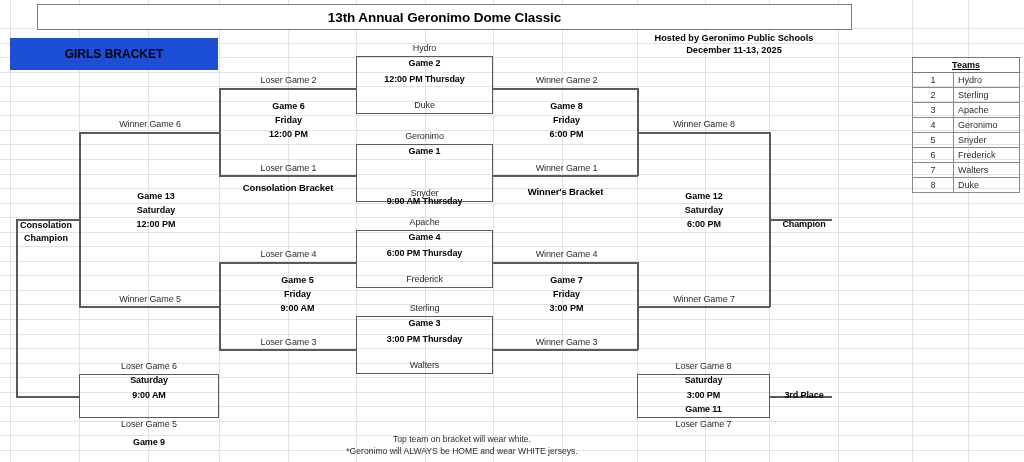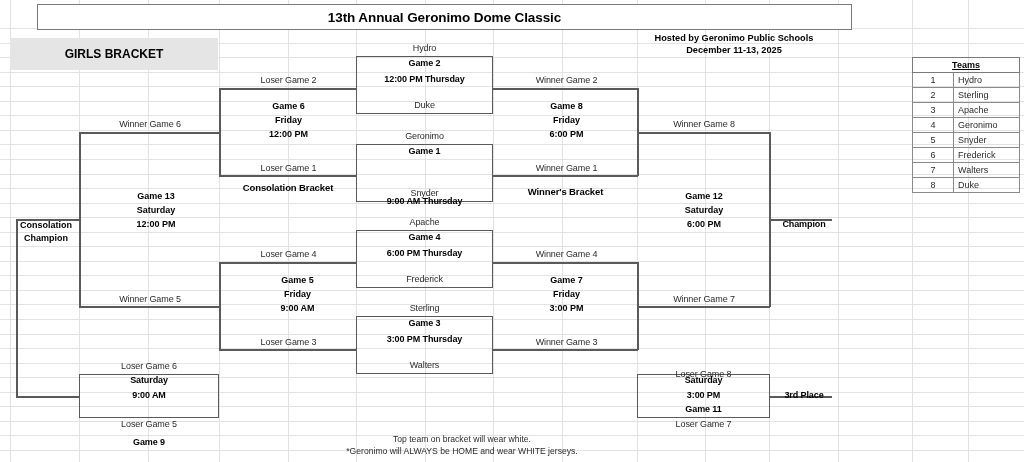--- a/index.html
+++ b/index.html
@@ -49,21 +49,21 @@
   }
   #host{
     position:absolute;left:637px;top:31px;width:194px;height:26px;
     display:flex;flex-direction:column;align-items:center;justify-content:center;
     font-size:9.2px;font-weight:bold;color:#000;line-height:1.35;
   }
 
   
   #girls{
     position:absolute;left:10px;top:38px;width:208px;height:32px;
-    background:#e5e5e5;
+    background:#1d4ed8;
     display:flex;align-items:center;justify-content:center;
     font-size:12px;font-weight:bold;color:#000;
   }
 
   
   #teams{
     position:absolute;left:912px;top:57px;width:108px;
     border-collapse:collapse;
     font-size:9px;color:#2b2b2b;
   }
@@ -310,21 +310,21 @@
   <div class="gamebox" style="left:79px;top:374px;width:140px;height:44px;"></div>
   <div class="t" style="left:79px;top:360px;width:140px;height:13px;">Loser Game 6</div>
   <div class="t b" style="left:79px;top:374px;width:140px;height:14px;">Saturday</div>
   <div class="t b" style="left:79px;top:389px;width:140px;height:14px;">9:00 AM</div>
   <div class="t b" style="left:79px;top:403px;width:140px;height:14px;margin-top:33px;">Game 9</div>
   <div class="t" style="left:79px;top:418px;width:140px;height:13px;">Loser Game 5</div>
   <div class="ln ln-h" style="left:16px;top:396px;width:64px;"></div>
   <div class="ln ln-v" style="left:16px;top:219px;height:178px;"></div>
 
   <div class="gamebox" style="left:637px;top:374px;width:133px;height:44px;"></div>
-  <div class="t" style="left:637px;top:368px;width:133px;height:13px;">Loser Game 8</div>
+  <div class="t" style="left:637px;top:360px;width:133px;height:13px;">Loser Game 8</div>
   <div class="t b" style="left:637px;top:374px;width:133px;height:14px;">Saturday</div>
   <div class="t b" style="left:637px;top:389px;width:133px;height:14px;">3:00 PM</div>
   <div class="t b" style="left:637px;top:403px;width:133px;height:14px;">Game 11</div>
   <div class="t" style="left:637px;top:418px;width:133px;height:13px;">Loser Game 7</div>
   <div class="ln ln-h" style="left:769px;top:396px;width:63px;"></div>
   <div class="t b" style="left:772px;top:389px;width:64px;height:14px;">3rd Place</div>
 
   <div id="footer">
     <div>Top team on bracket will wear white.</div>
     <div>*Geronimo will ALWAYS be HOME and wear WHITE jerseys.</div>

